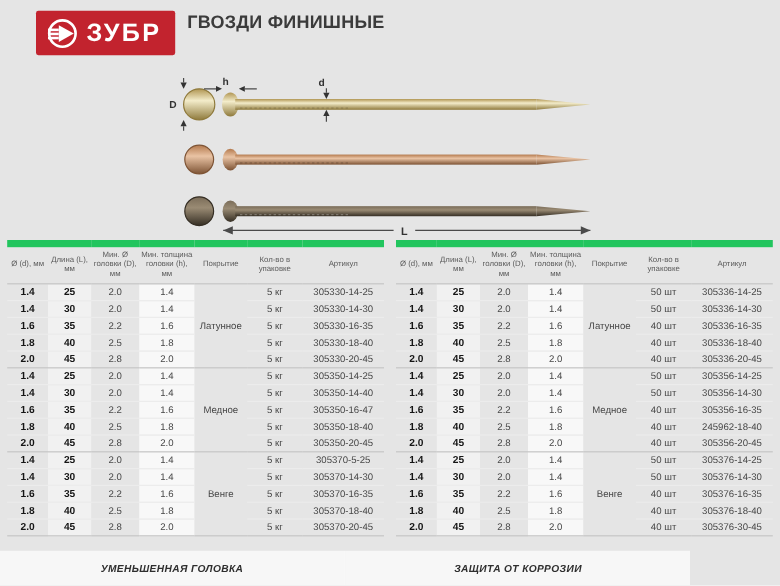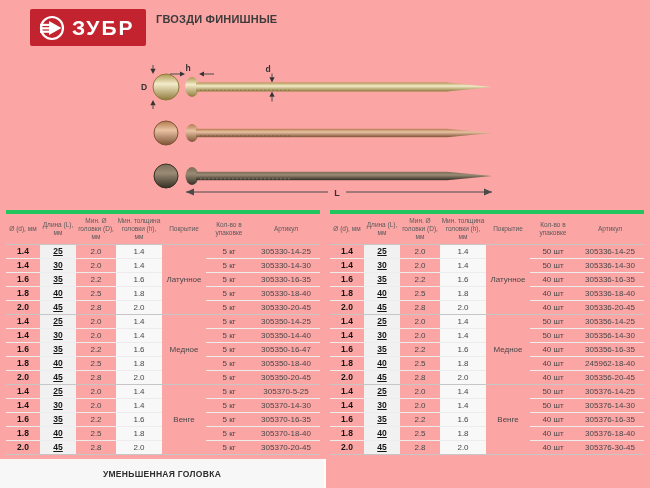--- a/index.html
+++ b/index.html
@@ -1,45 +1,45 @@
 <!DOCTYPE html>
 <html><head>
 <meta charset="utf-8">
 <style>
   * { margin:0; padding:0; box-sizing:border-box; }
   body { background:#fff; }
   .page {
     position:relative; width:650px; height:488px; overflow:hidden;
-    background:#fca5a5; font-family:"Liberation Sans", sans-serif;
+    background:#e5e5e5; font-family:"Liberation Sans", sans-serif;
   }
   
   .logo {
     position:absolute; left:30px; top:9px; width:116px; height:37px;
     display:flex; align-items:center; padding-left:7px; border-radius:2px;
   }
   .logo-text { color:#fff; font-size:21px; font-weight:bold; letter-spacing:2px; margin-left:5px; }
-  .title { position:absolute; left:156px; top:12px; font-size:11px; font-weight:bold;
+  .title { position:absolute; left:156px; top:12px; font-size:15px; font-weight:bold;
     color:#3b3b3b; line-height:14px; letter-spacing:.2px; }
   
   .nail-svg { position:absolute; left:140px; }
   
-  table { position:absolute; top:210px; width:314px; border-collapse:collapse; table-layout:fixed;
-    border-top:4px solid #22c55e; border-bottom:1px solid #c6c6c6; }
+  table { position:absolute; top:200px; width:314px; border-collapse:collapse; table-layout:fixed;
+    border-top:6px solid #22c55e; border-bottom:1px solid #c6c6c6; }
   table.t0 { left:6px; } table.t1 { left:330px; }
   th { font-size:6.5px; line-height:8px; font-weight:normal; color:#5a5a5a;
     padding:3px 1px; vertical-align:middle; text-align:center; }
   td { font-size:8px; line-height:9px; color:#474747; text-align:center;
     padding:2px 1px; border-top:1px solid #ececec; }
   tr.group-start td { border-top:1px solid #c6c6c6; }
   td.c0, td.c1 { font-weight:bold; color:#151515; font-size:8.5px; }
-  td.c1 { background:#f1f1f1;text-decoration:underline; }
+  td.c1 { background:#f1f1f1; }
   td.c3 { background:#f8f8f8; }
   .c0{width:34px}.c1{width:36px}.c2{width:40px}.c3{width:46px}.c4{width:44px}.c5{width:46px}.c6{width:68px}
   
-  .footer { position:absolute; left:0; bottom:0; width:575px; height:29px; display:flex; }
+  .footer { position:absolute; left:0; bottom:0; width:575px; height:29px; display:flex;font-style:italic; }
   .footer-cell { width:324px; height:29px; background:#f7f7f7; display:flex;
     align-items:center; justify-content:center; font-size:8.5px; font-weight:bold;
     color:#2e2e2e; letter-spacing:.3px; }
   .footer-gap { width:2px; background:#ffffff; }
 </style>
 </head>
 <body>
 
 <div class="page">
 
@@ -410,15 +410,18 @@
           <td class="c7">305376-30-45</td>
         </tr>
       </tbody>
   </table>
 
   <div class="footer">
     <div class="footer-cell">
       <span>УМЕНЬШЕННАЯ ГОЛОВКА</span>
     </div>
     <div class="footer-gap"></div>
+    <div class="footer-cell">
+      <span>ЗАЩИТА ОТ КОРРОЗИИ</span>
+    </div>
   </div>
 
 </div>
 
 </body></html>

